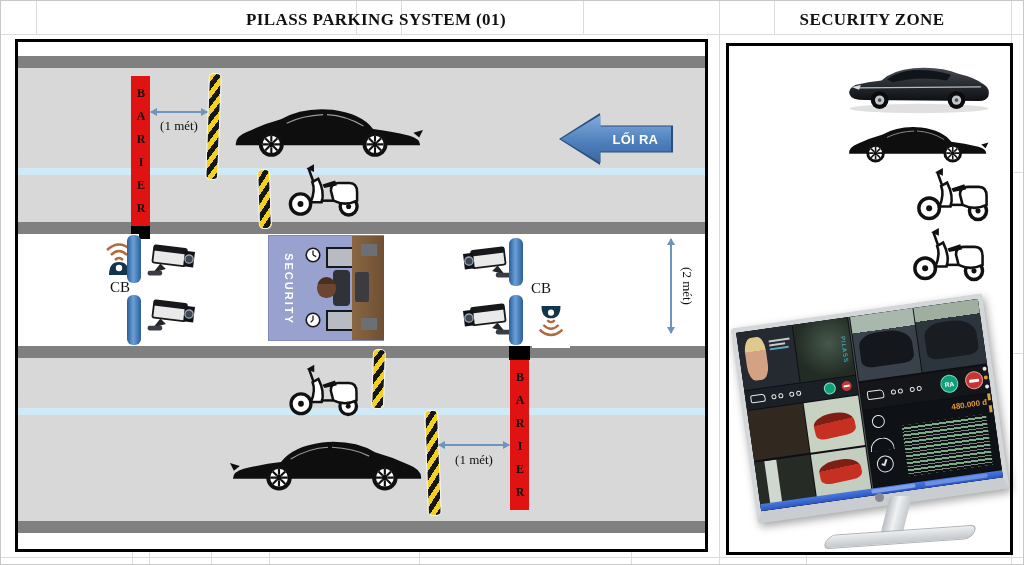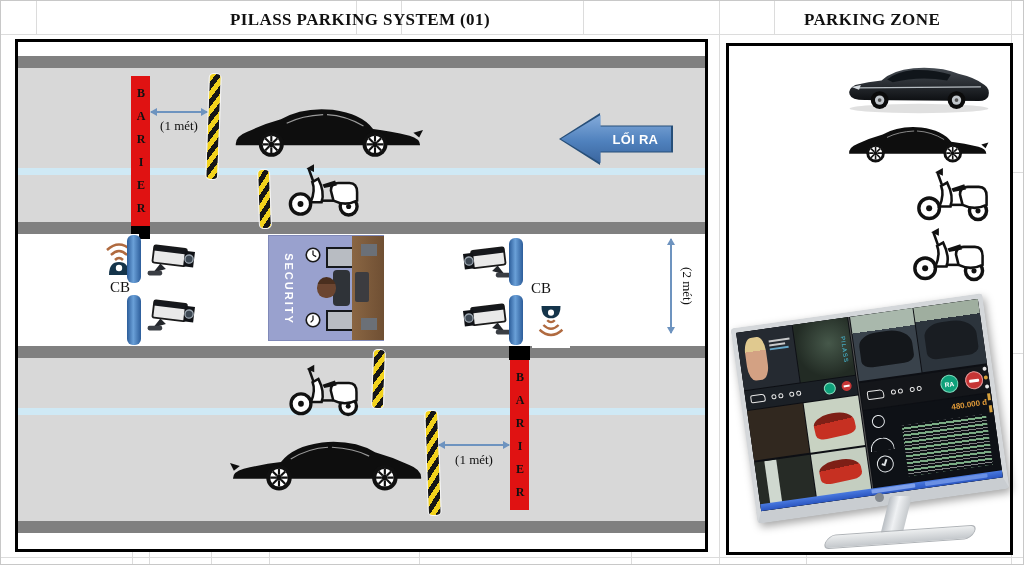--- a/index.html
+++ b/index.html
@@ -137,22 +137,22 @@
   <div class="gl" style="left:131px;top:545px;width:1px;height:20px;"></div>
   <div class="gl" style="left:148px;top:545px;width:1px;height:20px;"></div>
   <div class="gl" style="left:210px;top:545px;width:1px;height:20px;"></div>
   <div class="gl" style="left:268px;top:545px;width:1px;height:20px;"></div>
   <div class="gl" style="left:418px;top:545px;width:1px;height:20px;"></div>
   <div class="gl" style="left:630px;top:545px;width:1px;height:20px;"></div>
   <div class="gl" style="left:805px;top:545px;width:1px;height:20px;"></div>
   <div class="gl" style="left:1008px;top:171px;width:16px;height:1px;"></div>
   <div class="gl" style="left:1008px;top:352px;width:16px;height:1px;"></div>
 
-  <div class="abs title" style="left:0;top:9px;width:718px;">PILASS PARKING SYSTEM (01)</div>
-  <div class="abs title" style="left:718px;top:9px;width:306px;">PARKING ZONE</div>
+  <div class="abs title" style="left:16px;top:9px;width:718px;">PILASS PARKING SYSTEM (01)</div>
+  <div class="abs title" style="left:718px;top:9px;width:306px;">SECURITY ZONE</div>
 
   <div class="panelbox" style="left:14px;top:38px;width:687px;height:507px;">
 
     <div class="roadbase" style="top:14px;height:178px;"></div>
     <div class="edge" style="top:14px;"></div>
     <div class="edge" style="top:180px;"></div>
     <div class="laneline" style="top:126px;"></div>
 
     <div class="roadbase" style="top:316px;height:163px;"></div>
     <div class="edge" style="top:304px;"></div>

